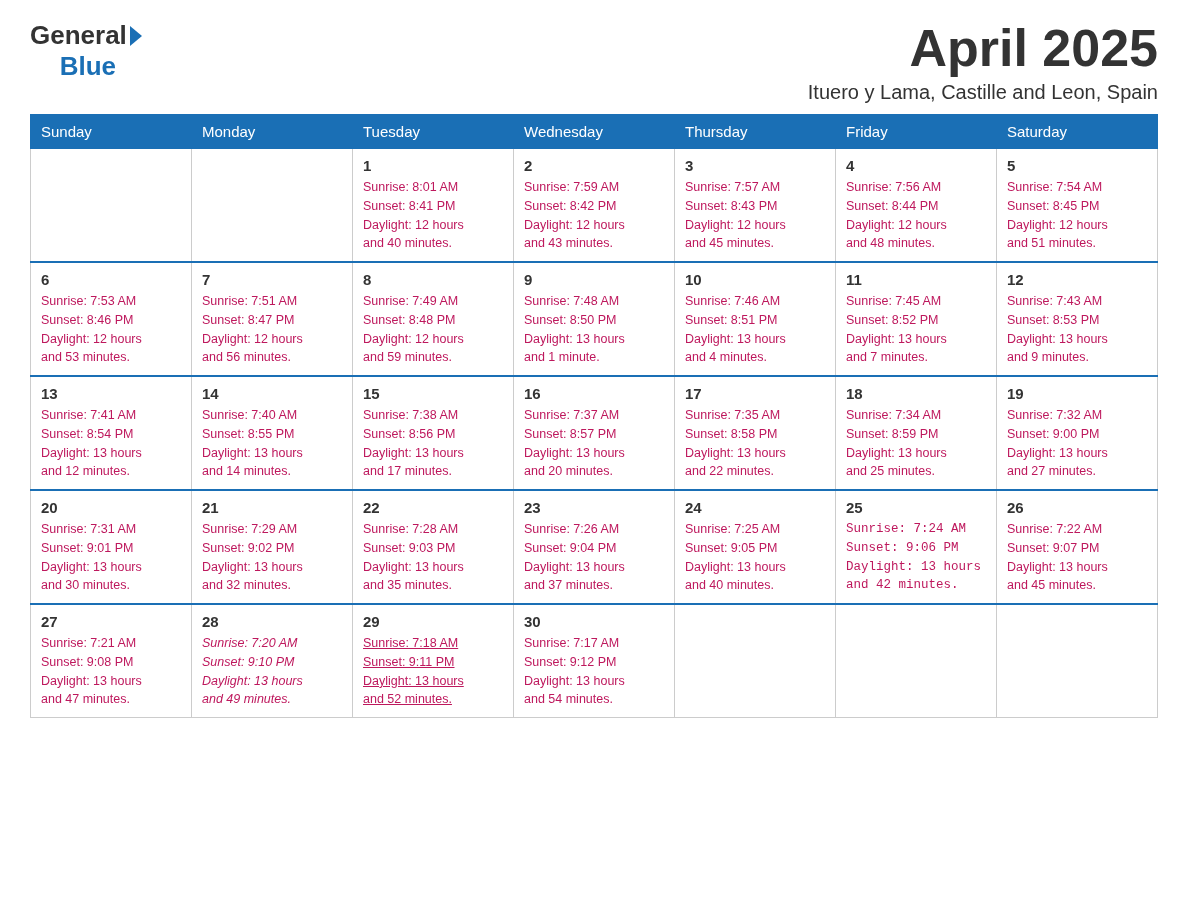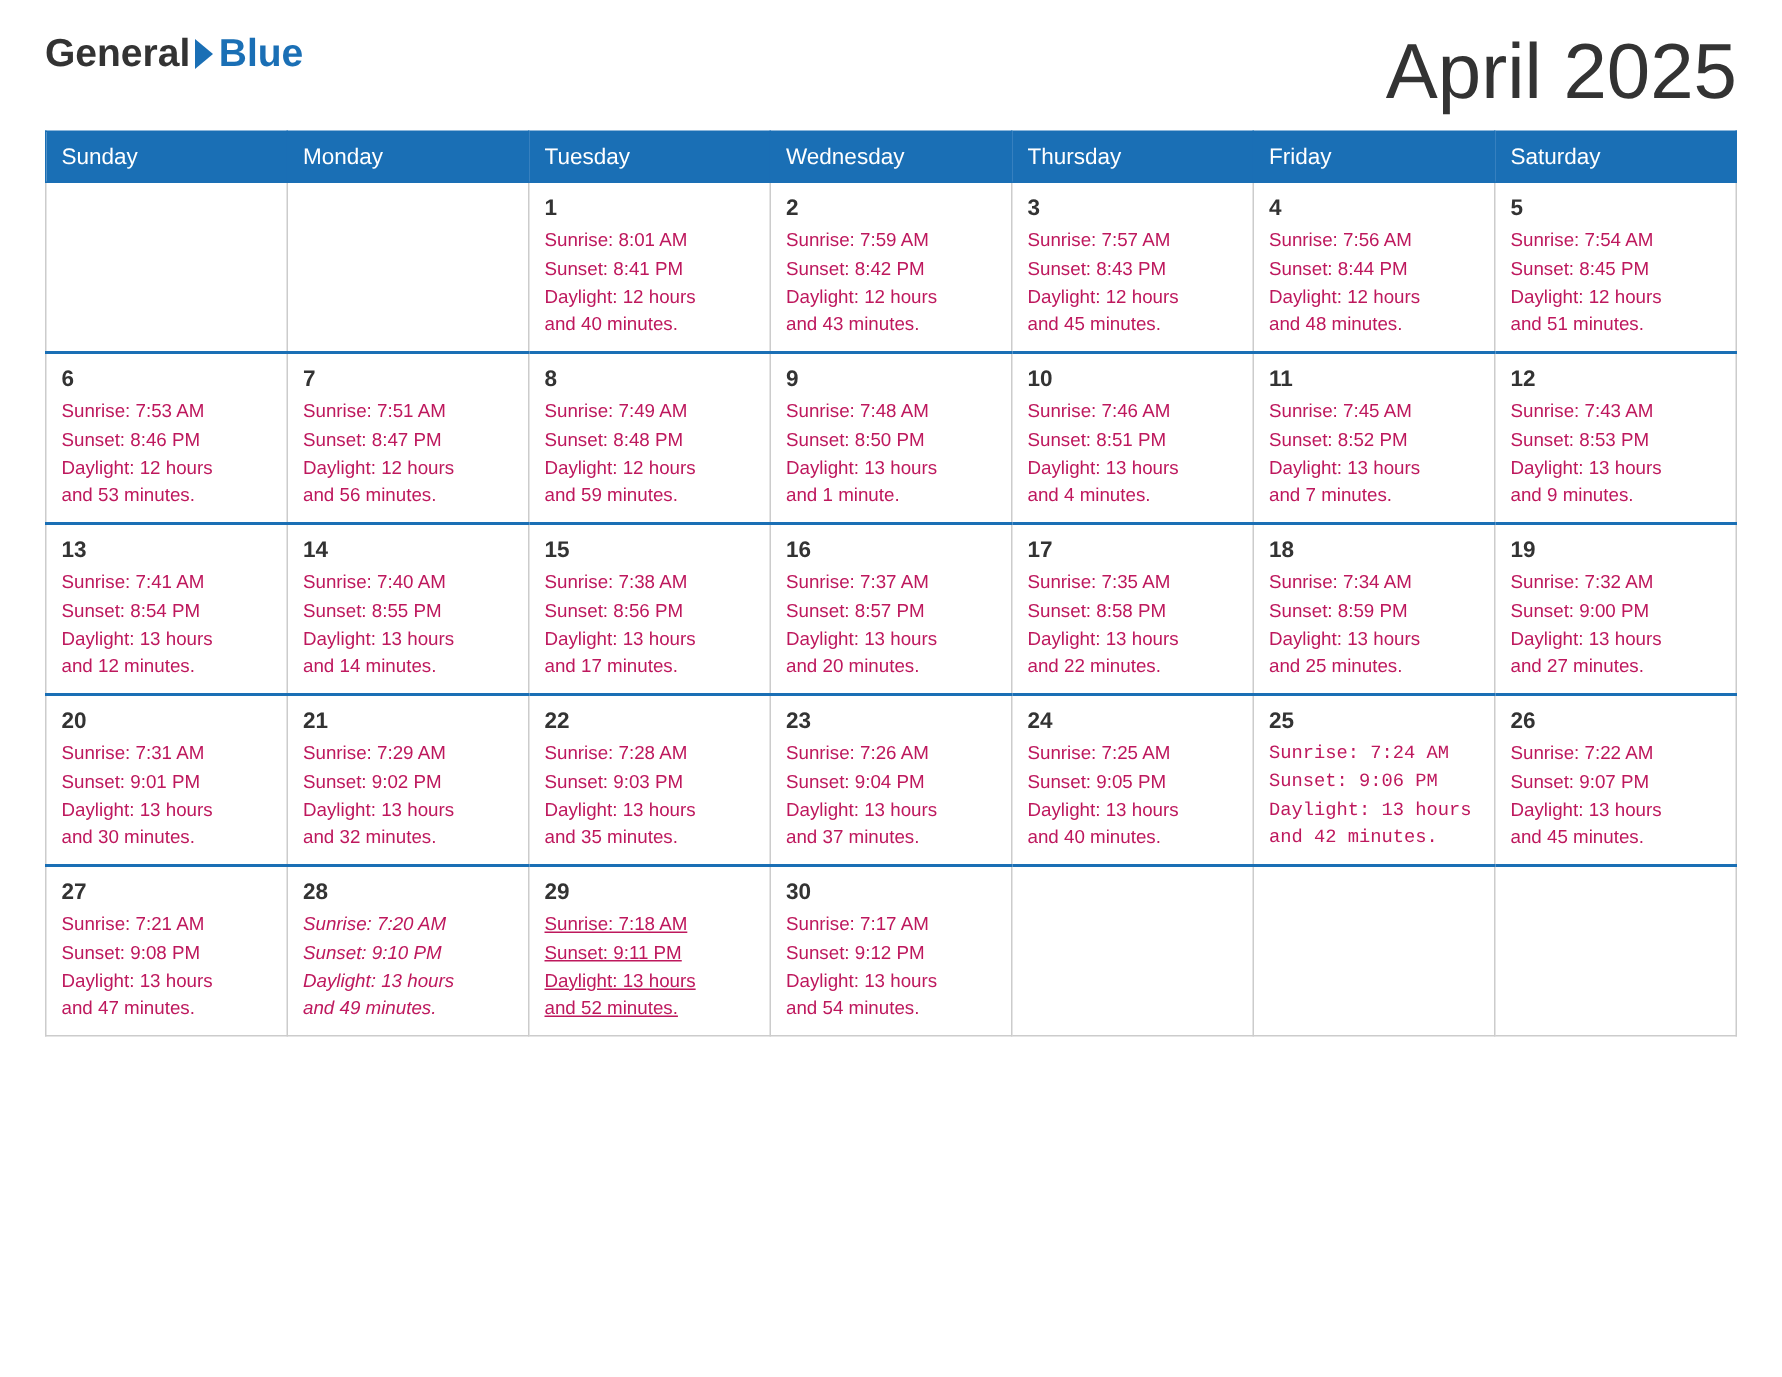--- a/index.html
+++ b/index.html
@@ -12,21 +12,21 @@
       min-height: 918px;
     }
     .header {
       display: flex;
       justify-content: space-between;
       align-items: flex-start;
       margin-bottom: 10px;
     }
     .logo {
       display: flex;
-      flex-direction: row;
+      flex-direction: column;
       align-items: center;
     }
     .logo-text {
       display: flex;
       align-items: center;
       font-size: 26px;
       font-weight: bold;
       color: #333;
     }
     .logo-general { color: #333; }
@@ -43,21 +43,21 @@
     .logo-blue {
       color: #1a6fb5;
       font-size: 26px;
       font-weight: bold;
     }
     .title-block {
       text-align: right;
     }
     .month-title {
       font-size: 52px;
-      font-weight: normal;
+      font-weight: bold;
       color: #333;
       line-height: 1.1;
     }
     .location-title {
       font-size: 20px;
       color: #333;
       margin-top: 4px;
     }
     .calendar {
       width: 100%;
@@ -113,20 +113,21 @@
       <span class="logo-general">General</span>
       <span class="logo-arrow"></span>
       <br>
     </div>
     <div style="margin-left:4px;">
       <span class="logo-blue">Blue</span>
     </div>
   </div>
   <div class="title-block">
     <div class="month-title">April 2025</div>
+    <div class="location-title">Ituero y Lama, Castille and Leon, Spain</div>
   </div>
 </div>
 
 <table class="calendar">
   <thead>
     <tr>
     <th>Sunday</th>
         <th>Monday</th>
         <th>Tuesday</th>
         <th>Wednesday</th>

